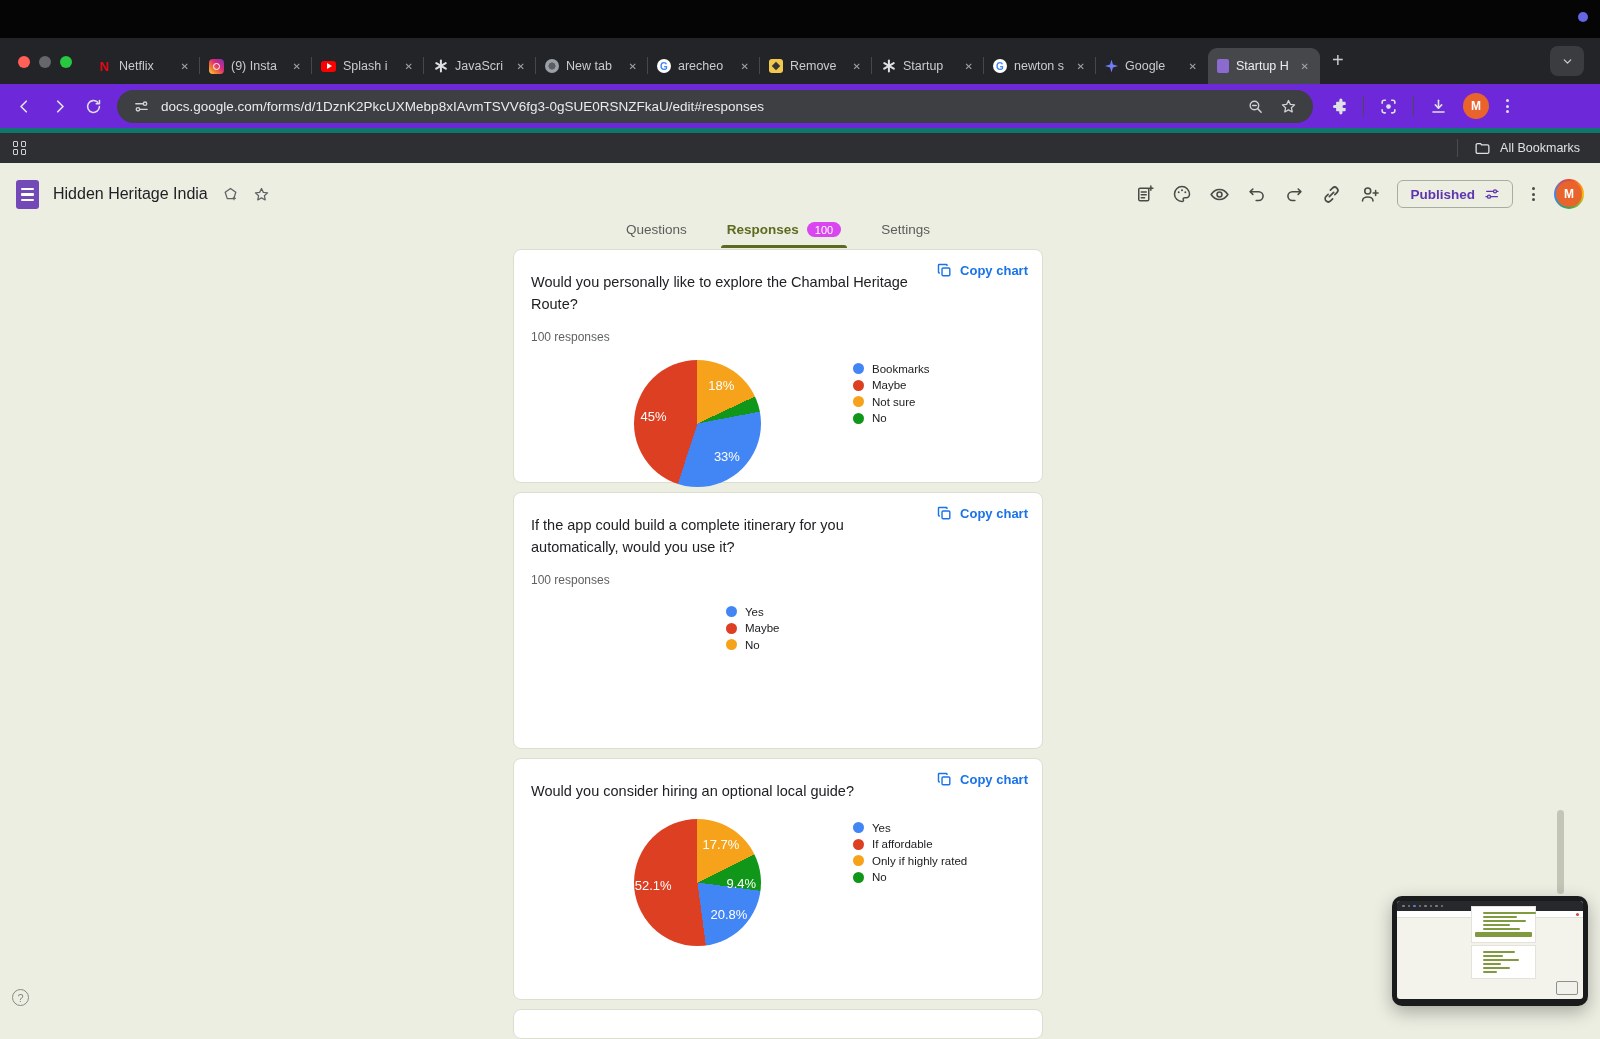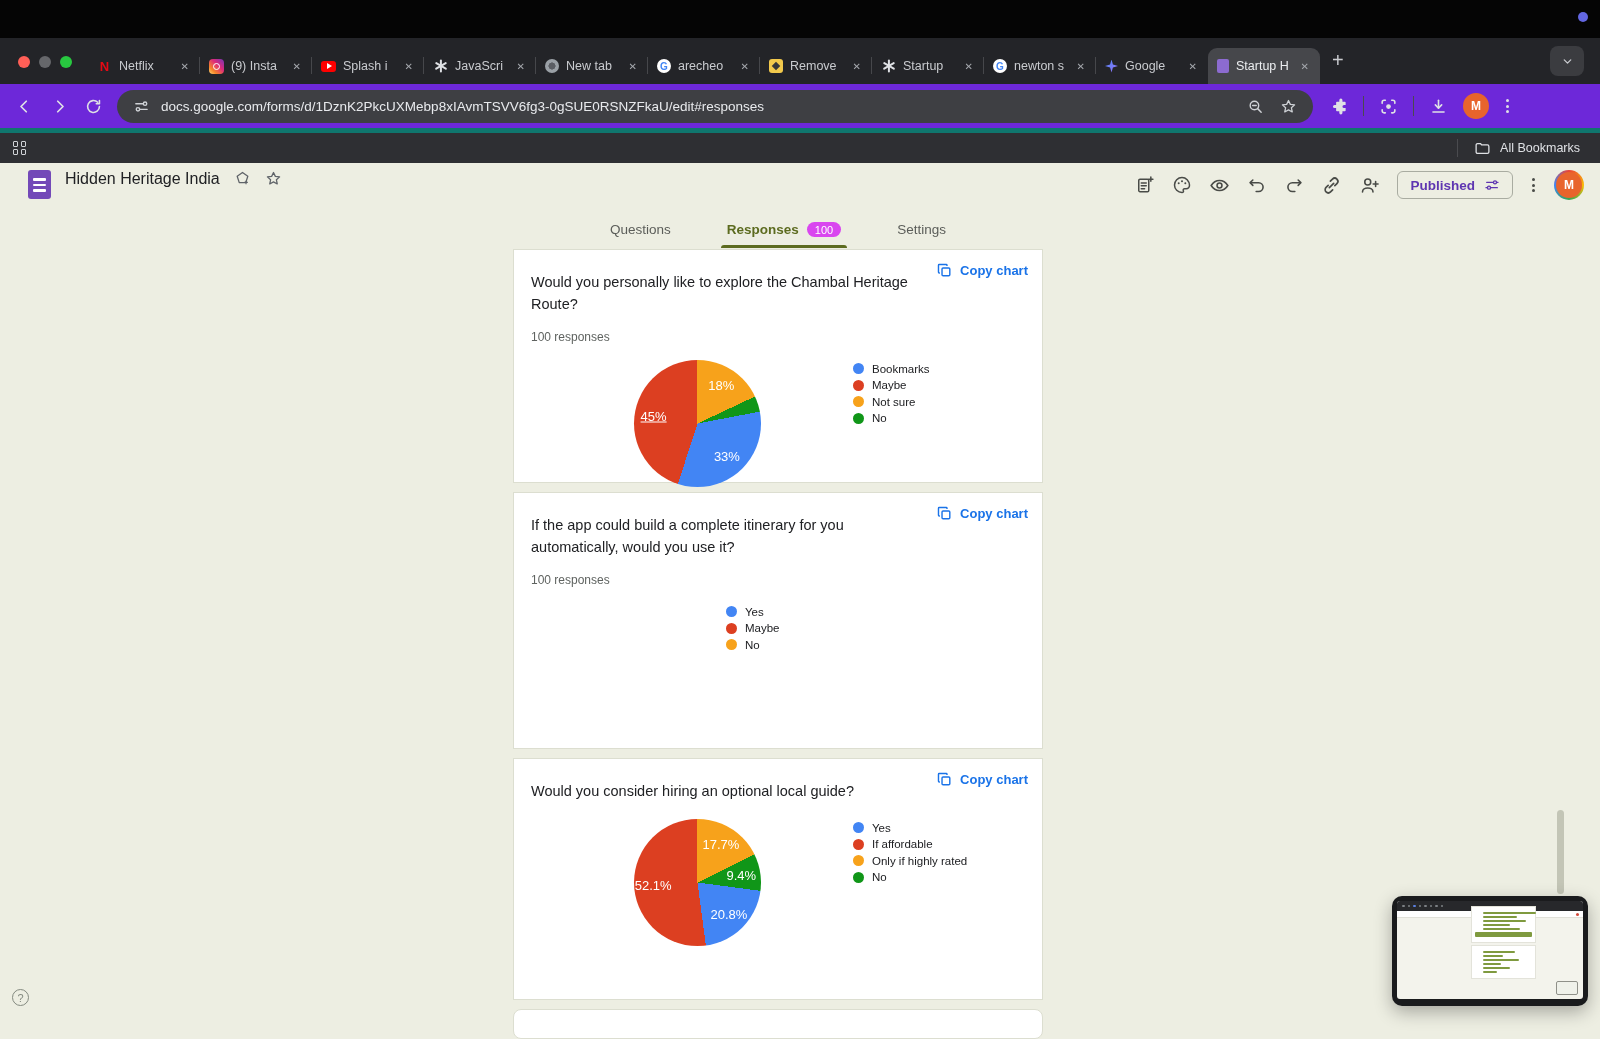--- a/index.html
+++ b/index.html
@@ -62,46 +62,46 @@
   
   .bookmarks{position:absolute;top:128px;left:0;right:0;height:35px;background:#2e2f33;display:flex;align-items:center;border-top:5px solid #0f766e;}
   .grid-ic{display:grid;grid-template-columns:5px 5px;grid-gap:2.5px;margin-left:13px;cursor:pointer;}
   .grid-ic i{width:5px;height:6px;border:1.3px solid #cfd2d6;border-radius:1px;}
   .bm-right{margin-left:auto;display:flex;align-items:center;margin-right:20px;color:#dfe1e5;font-size:12.5px;cursor:pointer;}
   .bm-sep{width:1px;height:18px;background:#4a4b4f;margin-right:16px;}
   .bm-right svg{margin-right:9px;}
 
   
   .page{position:absolute;top:163px;left:0;right:0;bottom:0;background:#edeee2;}
-  .forms-header{position:absolute;top:7px;left:12px;right:0;height:48px;display:flex;align-items:flex-start;padding:0 16px;color:#45473f;}
+  .forms-header{position:absolute;top:7px;left:0;right:0;height:48px;display:flex;align-items:center;padding:0 16px;color:#45473f;}
   .forms-logo{width:23px;height:29px;background:#7349b8;border-radius:3px;padding:8px 5px 0 5px;flex:none;}
   .forms-logo i{display:block;height:2.5px;background:#fff;border-radius:1px;margin-bottom:3px;}
   .form-title{font-size:16px;color:#202124;margin-left:14px;white-space:nowrap;}
   .title-ic{margin-left:14px;color:#5f6368;display:flex;align-items:center;cursor:pointer;}
   .header-right{margin-left:auto;display:flex;align-items:center;gap:17px;}
   .hdr-ic{display:flex;align-items:center;color:#494b47;cursor:pointer;}
   .published-btn{display:flex;align-items:center;gap:9px;border:1px solid #a9aca1;border-radius:6px;
     padding:5px 12px;color:#5e35b1;font-size:13.5px;font-weight:600;cursor:pointer;background:transparent;}
   .dots-v.dark i{background:#494b47;}
   .avatar-ring{width:30px;height:30px;border-radius:50%;padding:2px;cursor:pointer;
     background:conic-gradient(#ea4335,#fbbc04,#34a853,#4285f4,#ea4335);}
   .avatar-ring .avatar-in{width:100%;height:100%;border-radius:50%;background:#e8642c;color:#fff;font-weight:700;
     font-size:12px;display:flex;align-items:center;justify-content:center;}
 
   
-  .form-tabs{position:absolute;top:48px;left:0;right:44px;height:37px;display:flex;justify-content:center;gap:52px;
+  .form-tabs{position:absolute;top:48px;left:0;right:44px;height:37px;display:flex;justify-content:center;gap:36px;
     font-size:13.5px;color:#5b5d59;}
   .ftab{display:flex;align-items:center;gap:8px;position:relative;cursor:pointer;padding:0 2px;}
   .ftab.active{color:#5c6b1f;font-weight:600;}
   .ftab.active::after{content:'';position:absolute;left:-4px;right:-4px;bottom:0;height:3px;background:#5c6b1f;border-radius:3px 3px 0 0;}
   .badge{background:#d946ef;color:#fff;font-size:11px;font-weight:500;padding:1.5px 8px;border-radius:10px;text-align:right;}
 
   
   .cards{position:absolute;top:86px;left:0;right:44px;display:flex;flex-direction:column;align-items:center;gap:9px;}
-  .card{width:530px;background:#fff;border:1px solid #dcded0;border-radius:0;position:relative;padding:22px 16px 0 17px;}
+  .card{width:530px;background:#fff;border:1px solid #dcded0;border-radius:8px;position:relative;padding:22px 16px 0 17px;}
   .copy-chart{position:absolute;top:12px;right:14px;display:flex;align-items:center;gap:7px;color:#1a73e8;
     font-size:13px;font-weight:600;cursor:pointer;}
   .q-title{font-size:14.5px;color:#202124;max-width:400px;line-height:1.5;}
   .q-resp{font-size:12px;color:#5f6360;margin-top:14px;}
   .chart-row{display:flex;margin-top:16px;padding-left:103px;}
   .pie{width:127px;height:127px;border-radius:50%;position:relative;flex:none;}
   .pie-label{position:absolute;color:#fff;font-size:13px;transform:translate(-50%,-50%);white-space:nowrap;}
   .legend{margin-left:92px;margin-top:3px;display:flex;flex-direction:column;gap:4.5px;}
   .legend-item{display:flex;align-items:center;gap:8px;font-size:11.5px;color:#202124;white-space:nowrap;}
   .legend-dot{width:11px;height:11px;border-radius:50%;flex:none;}
@@ -428,21 +428,21 @@
               <path d="M5.5 15.5h-1a1 1 0 0 1-1-1v-10a1 1 0 0 1 1-1h10a1 1 0 0 1 1 1v1"></path>
             </svg>
       <span class="copy-label">Copy chart</span>
     </div>
     <div class="q-title">Would you personally like to explore the Chambal Heritage Route?</div>
     <div class="q-resp">100 responses</div>
     <div class="chart-row">
       <div class="pie" style="background: conic-gradient(rgb(247, 162, 27) 0deg, rgb(247, 162, 27) 64.8deg, rgb(16, 150, 24) 64.8deg, rgb(16, 150, 24) 79.2deg, rgb(66, 133, 244) 79.2deg, rgb(66, 133, 244) 198deg, rgb(220, 63, 33) 198deg, rgb(220, 63, 33) 360deg);">
               <span class="pie-label" style="left: 87.3175px; top: 25.9696px;">18%</span>
               <span class="pie-label" style="left: 92.8953px; top: 96.8424px;">33%</span>
-              <span class="pie-label" style="left: 19.5973px; top: 56.5465px; text-decoration: underline;">45%</span>
+              <span class="pie-label" style="left: 19.5973px; top: 56.5465px;">45%</span>
             </div>
       <div class="legend">
               <div class="legend-item">
                 <span class="legend-dot" style="background: rgb(66, 133, 244);"></span>
                 <span>Bookmarks</span>
               </div>
               <div class="legend-item">
                 <span class="legend-dot" style="background: rgb(220, 63, 33);"></span>
                 <span>Maybe</span>
               </div>
@@ -489,21 +489,21 @@
       <svg width="17" height="17" viewBox="0 0 24 24" fill="none" stroke="#1a73e8" stroke-width="2" stroke-linejoin="round">
               <rect x="8.5" y="8.5" width="11" height="11" rx="1.5"></rect>
               <path d="M5.5 15.5h-1a1 1 0 0 1-1-1v-10a1 1 0 0 1 1-1h10a1 1 0 0 1 1 1v1"></path>
             </svg>
       <span class="copy-label">Copy chart</span>
     </div>
     <div class="q-title">Would you consider hiring an optional local guide?</div>
     <div class="chart-row">
       <div class="pie" style="background: conic-gradient(rgb(247, 162, 27) 0deg, rgb(247, 162, 27) 63.72deg, rgb(16, 150, 24) 63.72deg, rgb(16, 150, 24) 97.56deg, rgb(66, 133, 244) 97.56deg, rgb(66, 133, 244) 172.44deg, rgb(220, 63, 33) 172.44deg, rgb(220, 63, 33) 360deg);">
               <span class="pie-label" style="left: 86.9627px; top: 25.7468px;">17.7%</span>
-              <span class="pie-label" style="left: 107.358px; top: 56px;">9.4%</span>
+              <span class="pie-label" style="left: 107.358px; top: 64px;">9.4%</span>
               <span class="pie-label" style="left: 94.9309px; top: 94.9309px;">20.8%</span>
               <span class="pie-label" style="left: 19.1467px; top: 66.4304px;">52.1%</span>
             </div>
       <div class="legend">
               <div class="legend-item">
                 <span class="legend-dot" style="background: rgb(66, 133, 244);"></span>
                 <span>Yes</span>
               </div>
               <div class="legend-item">
                 <span class="legend-dot" style="background: rgb(220, 63, 33);"></span>

